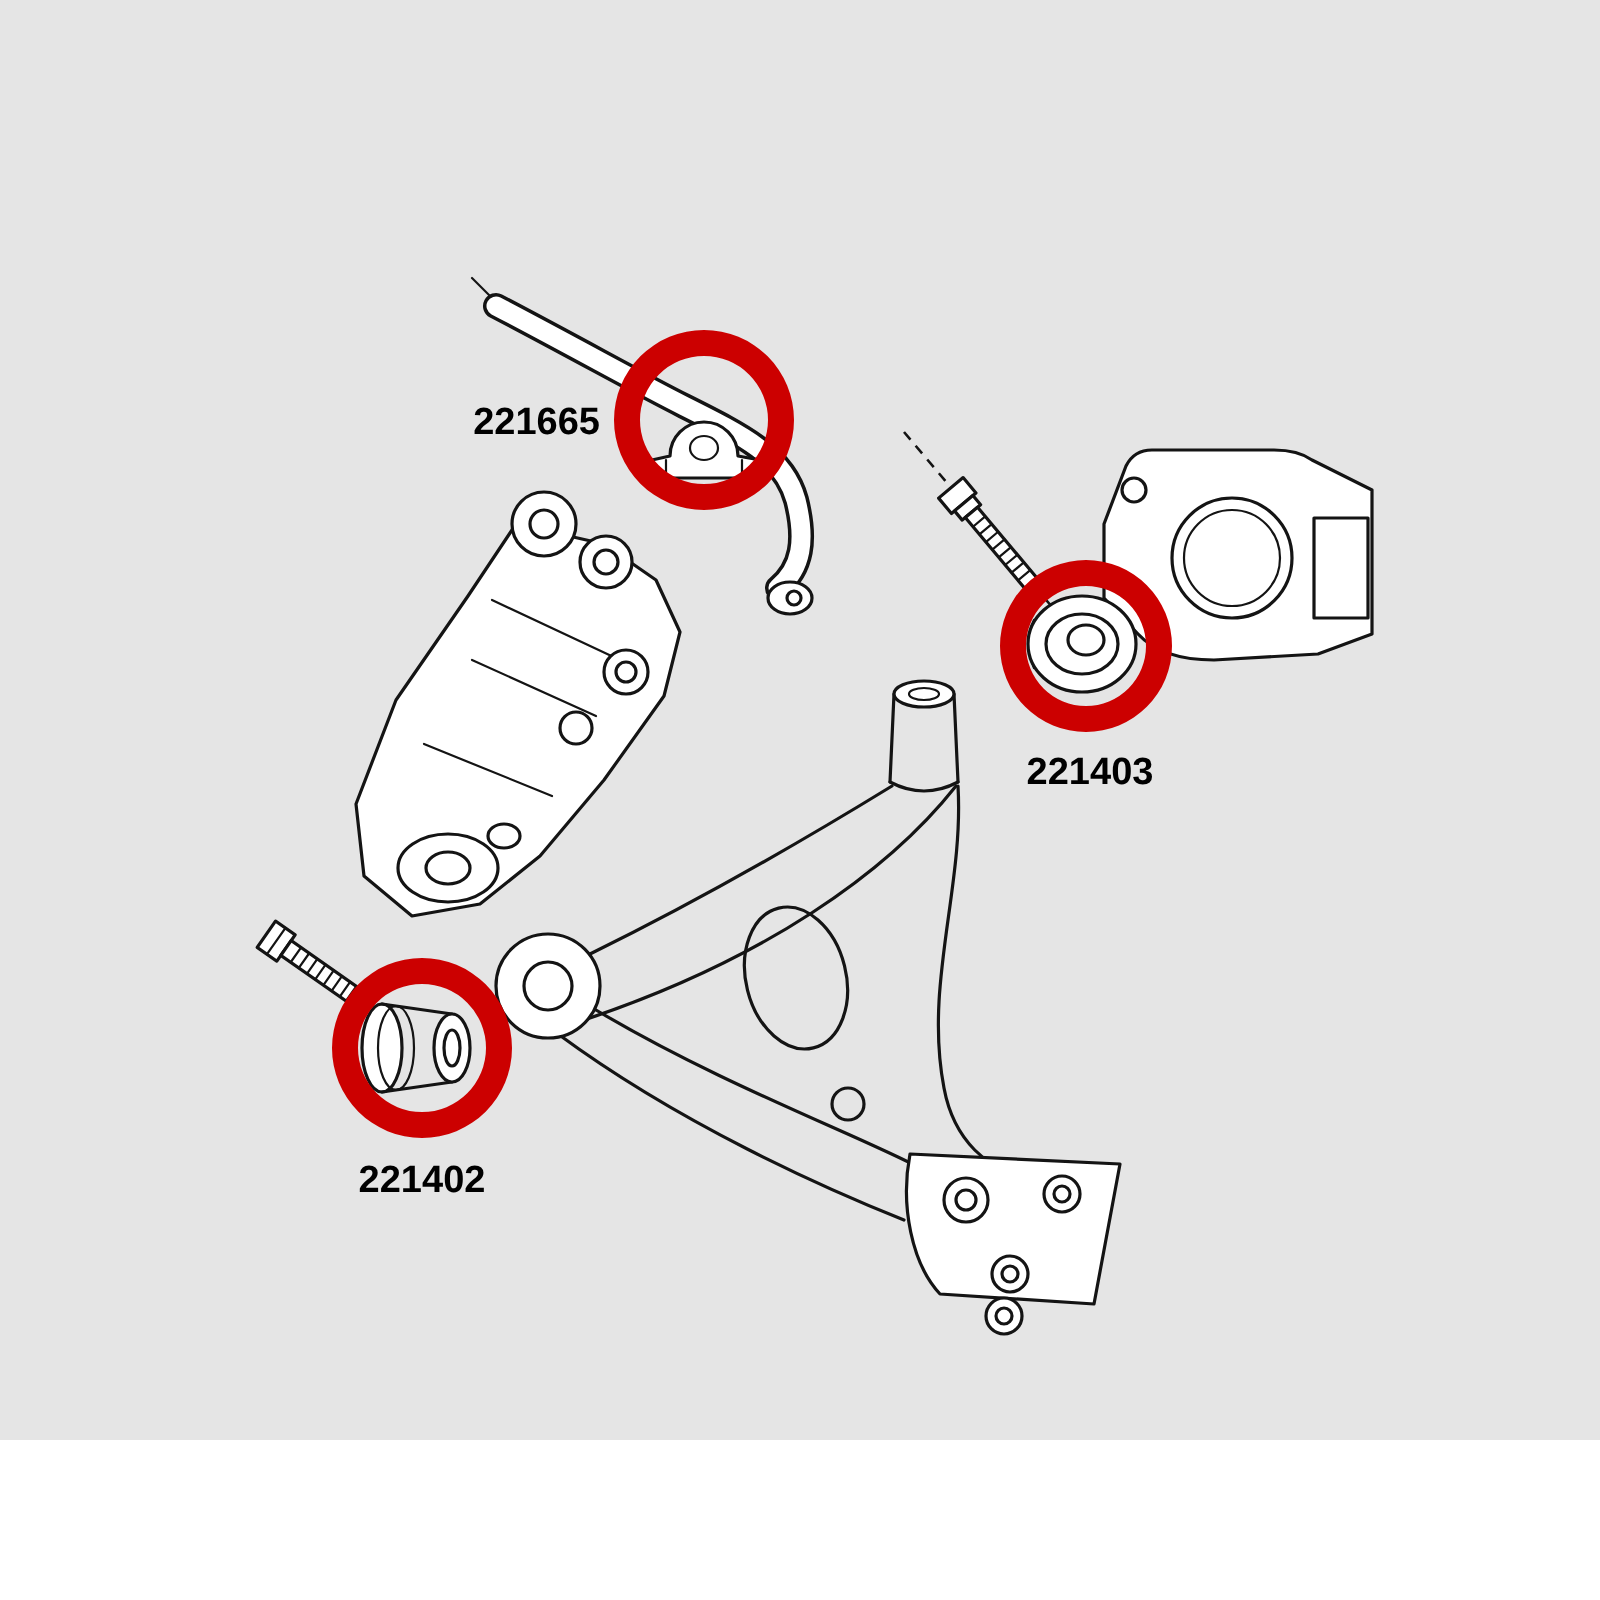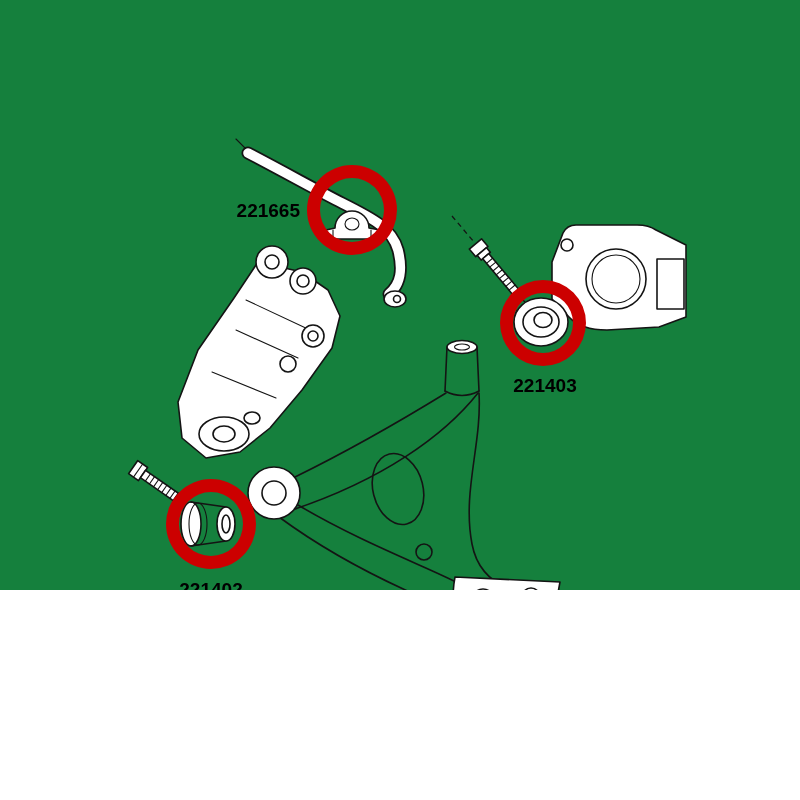--- a/index.html
+++ b/index.html
@@ -1,16 +1,16 @@
 <!DOCTYPE html>
 <html><head>
 <meta charset="utf-8">
 <style>
   html,body{margin:0;padding:0;background:#fff;}
-  #canvas{position:relative;width:800px;height:590px;background:#15803d;overflow:hidden;}
+  #canvas{position:relative;width:800px;height:720px;background:#e5e5e5;overflow:hidden;}
   svg{display:block;}
   .ln{fill:none;stroke:#141414;stroke-width:1.6;stroke-linecap:round;stroke-linejoin:round;}
   .thin{fill:none;stroke:#141414;stroke-width:1.1;stroke-linecap:round;stroke-linejoin:round;}
   .wfill{fill:#ffffff;stroke:#141414;stroke-width:1.6;stroke-linejoin:round;}
   .tube-outer{fill:none;stroke:#141414;stroke-width:13;stroke-linecap:round;}
   .tube-inner{fill:none;stroke:#ffffff;stroke-width:9.5;stroke-linecap:round;}
   .dash{fill:none;stroke:#141414;stroke-width:1.3;stroke-dasharray:5 4;}
   .part-label{font-family:"Liberation Sans",sans-serif;font-weight:700;font-size:19px;fill:#000;}
 </style>
 </head>

